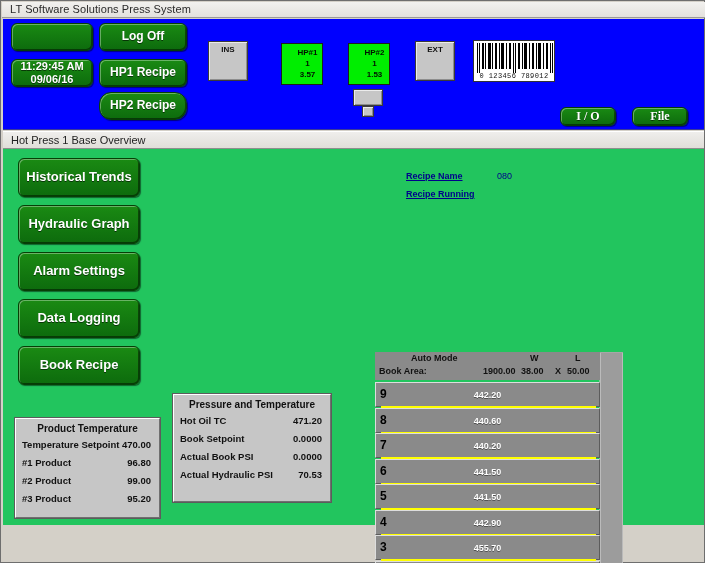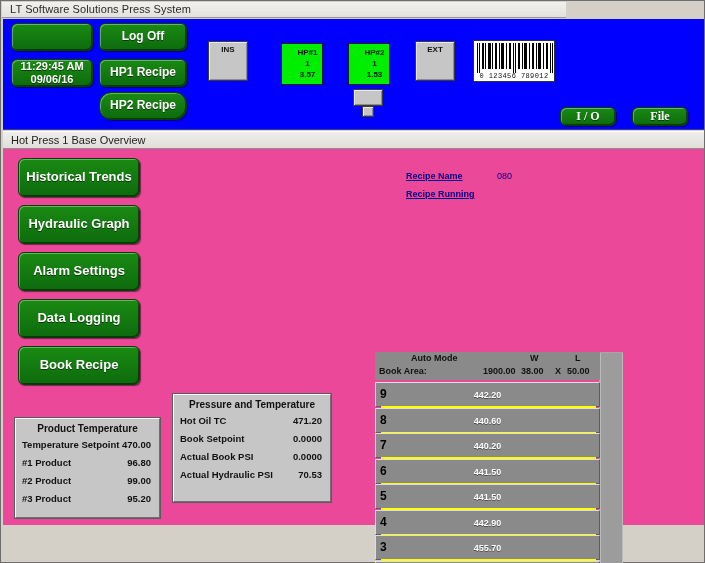--- a/index.html
+++ b/index.html
@@ -24,21 +24,21 @@
     position: absolute;
     left: 0; top: 0;
     width: 705px; height: 563px;
     box-sizing: border-box;
     border: 1px solid #6e6e6e;
     background: #d4d0c8;
   }
   .titlebar {
     position: absolute;
     left: 1px; top: 1px;
-    width: 564px; height: 16px;
+    width: 703px; height: 16px;
     background: linear-gradient(#f2f1ef, #e3e1dd);
     border-bottom: 1px solid #9a9a9a;
     box-sizing: border-box;
   }
   .titlebar-text {
     position: absolute;
     left: 8px; top: 1px;
     font-size: 11px;
     color: #2a2a2a;
     letter-spacing: 0.1px;
@@ -71,21 +71,21 @@
     font-size: 11px;
     color: #222;
     white-space: nowrap;
   }
 
   
   .main-panel {
     position: absolute;
     left: 2px; top: 148px;
     width: 701px; height: 376px;
-    background: #ec4899;
+    background: #22c55e;
     box-sizing: border-box;
   }
 
   
   .gbtn {
     position: absolute;
     background: #117711;
     background: linear-gradient(#1a8a13, #0d6b0d);
     border: 1px solid #063f06;
     border-radius: 6px;

